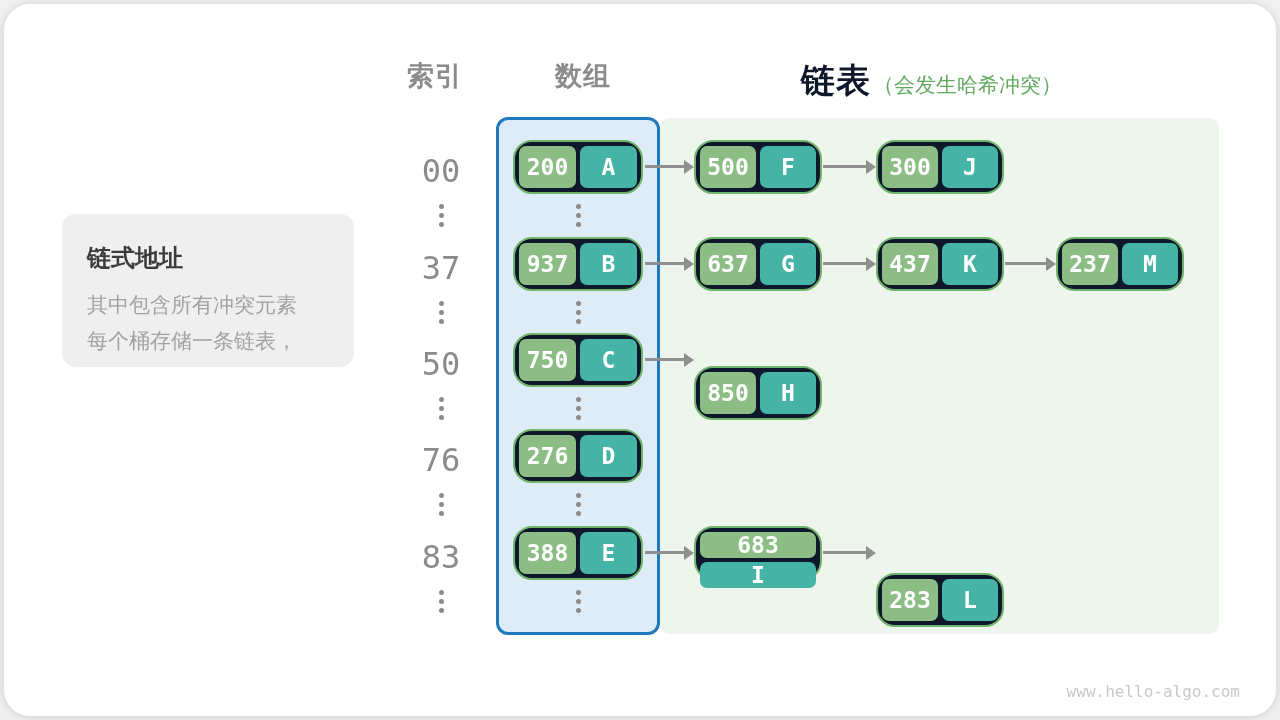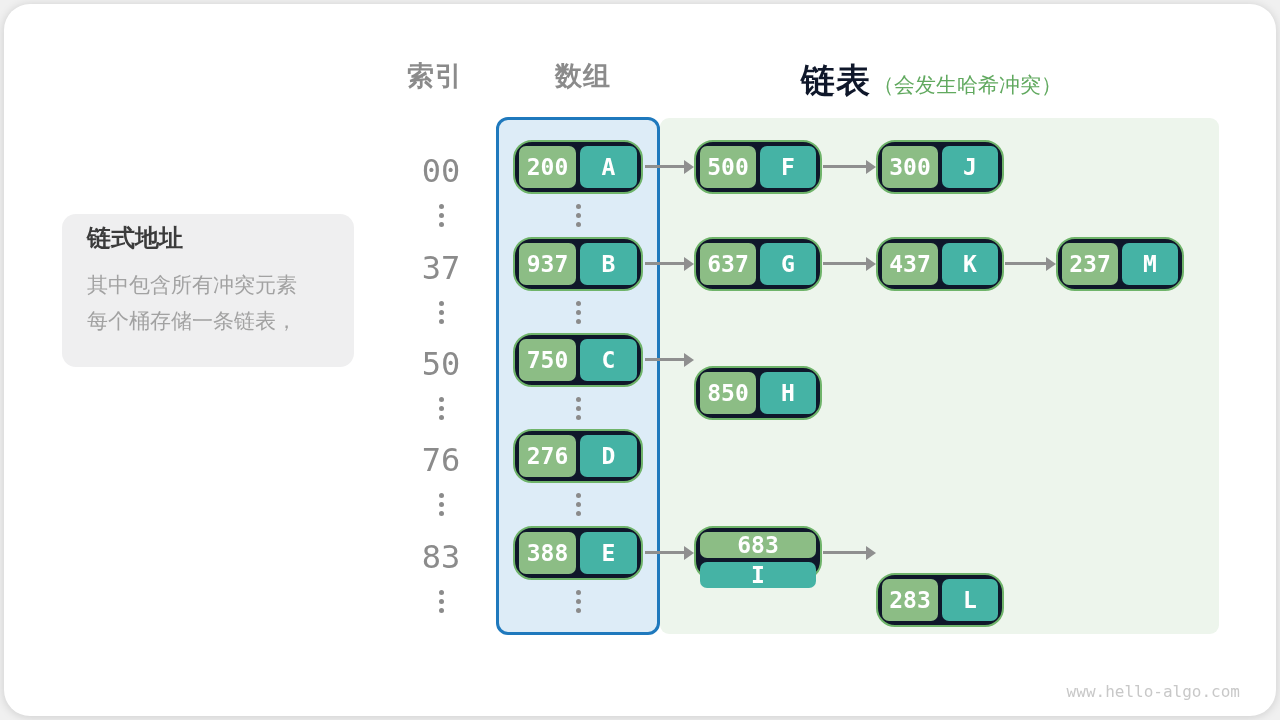--- a/index.html
+++ b/index.html
@@ -20,21 +20,21 @@
   .col-header {
     font-size:27px; font-weight:bold; color:#8b8b8b; letter-spacing:1px;
   }
   .list-header-wrap { display:flex; align-items:baseline; }
   .list-header { font-size:34px; font-weight:bold; color:#0f172a; letter-spacing:1px; }
   .list-note { font-size:21px; color:#61a95f; margin-left:2px; }
 
   
   .info-box {
     left:58px; top:210px; width:292px; height:153px;
-    background:#efeff0; border-radius:14px; padding:8px 25px;
+    background:#efeff0; border-radius:14px; padding:28px 25px;
   }
   .info-title { font-size:24px; font-weight:bold; color:#3b3b3b; margin-bottom:13px; }
   .info-line { font-size:21px; color:#a2a2a2; line-height:36px; }
 
   
   .hash-note { left:83px; top:431px; }
   .hash-title-row { display:flex; align-items:baseline; gap:16px; margin-bottom:17px; }
   .hash-title { font-size:23px; font-weight:bold; color:#333333; }
   .hash-formula { font-family:"DejaVu Sans Mono","Liberation Mono",monospace;
                   font-size:22px; font-weight:bold; color:#333333; }

